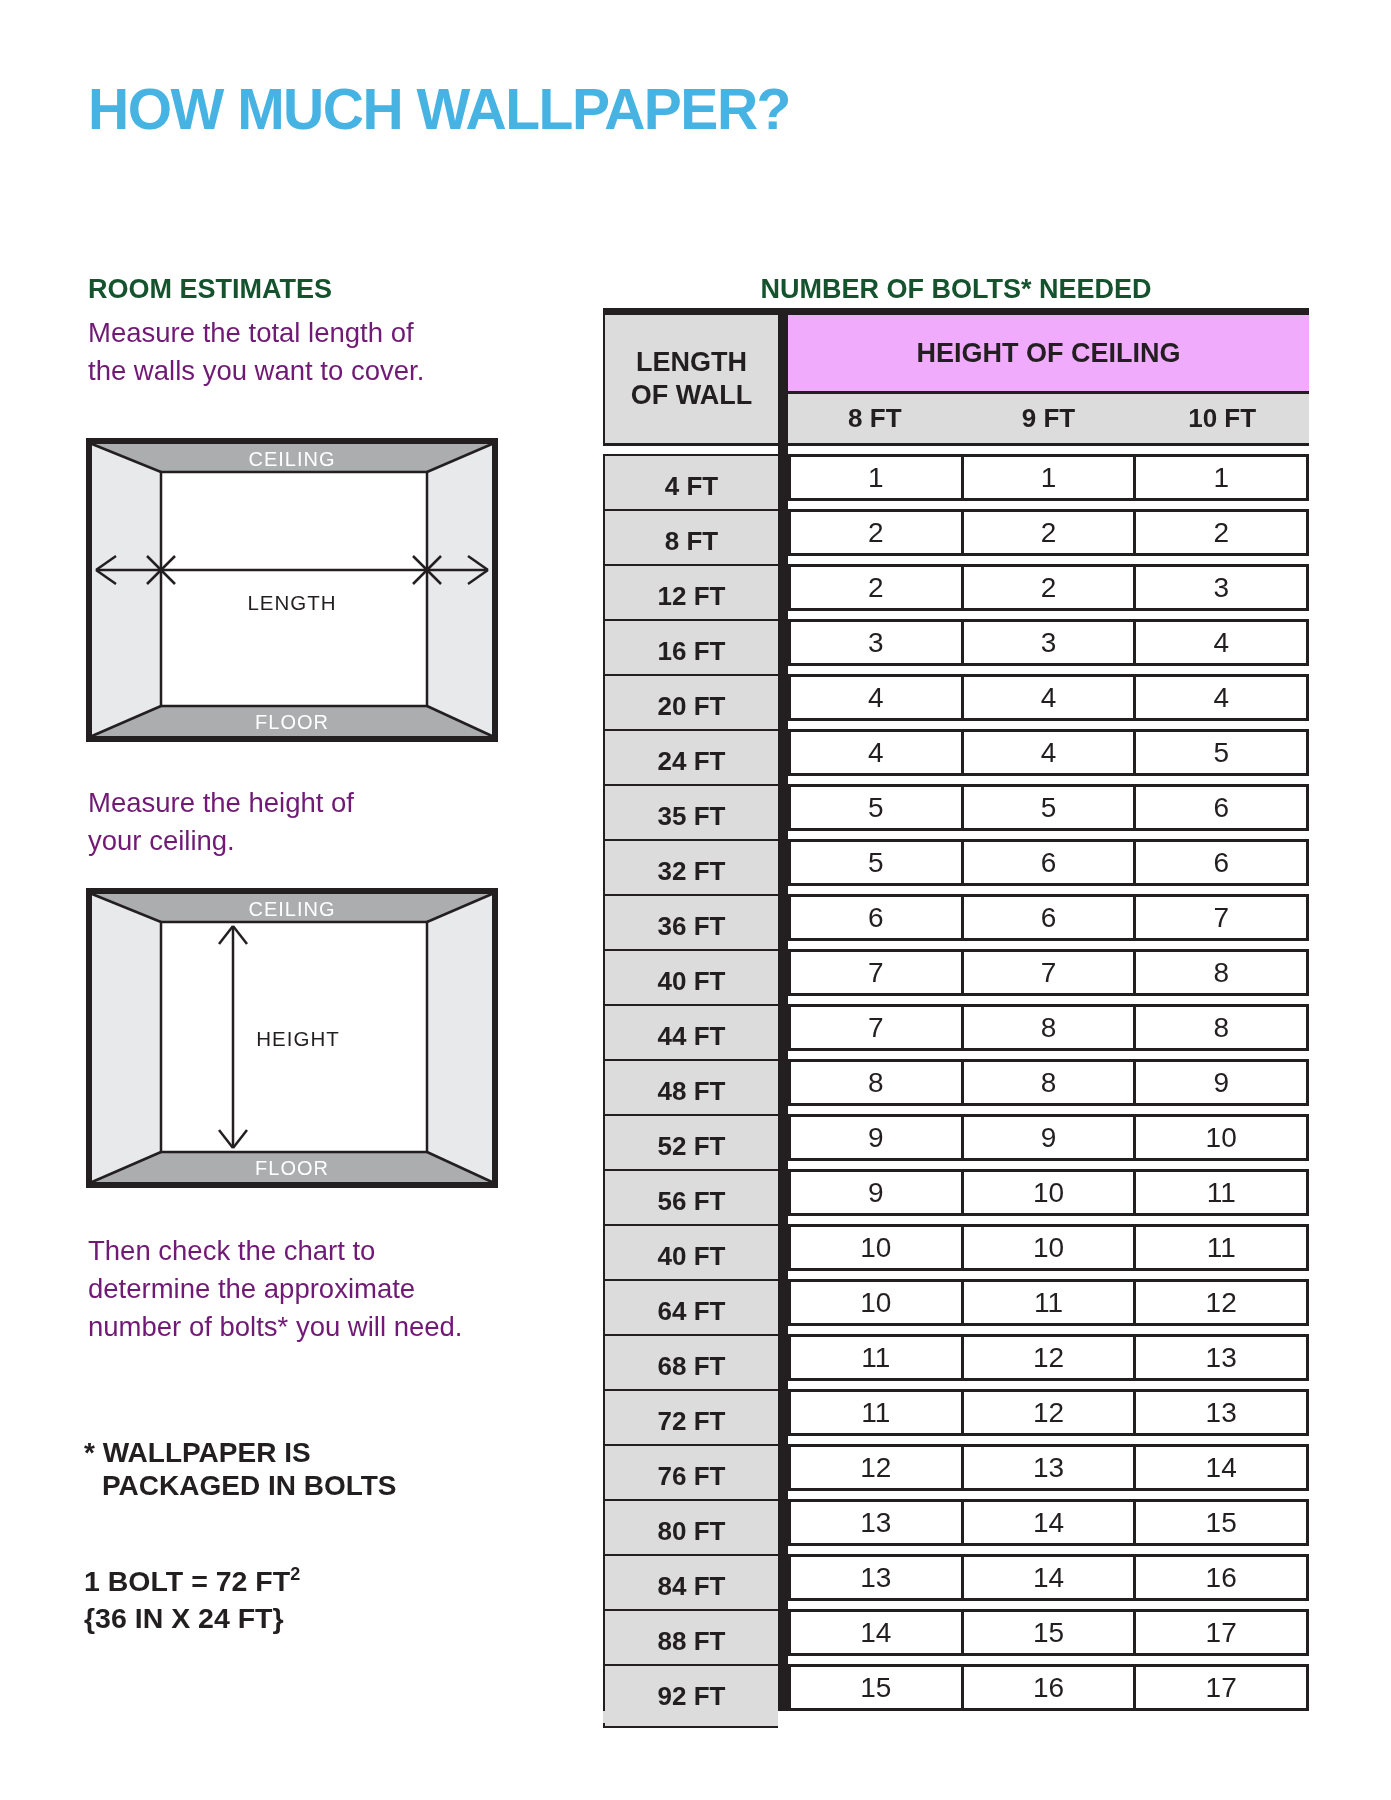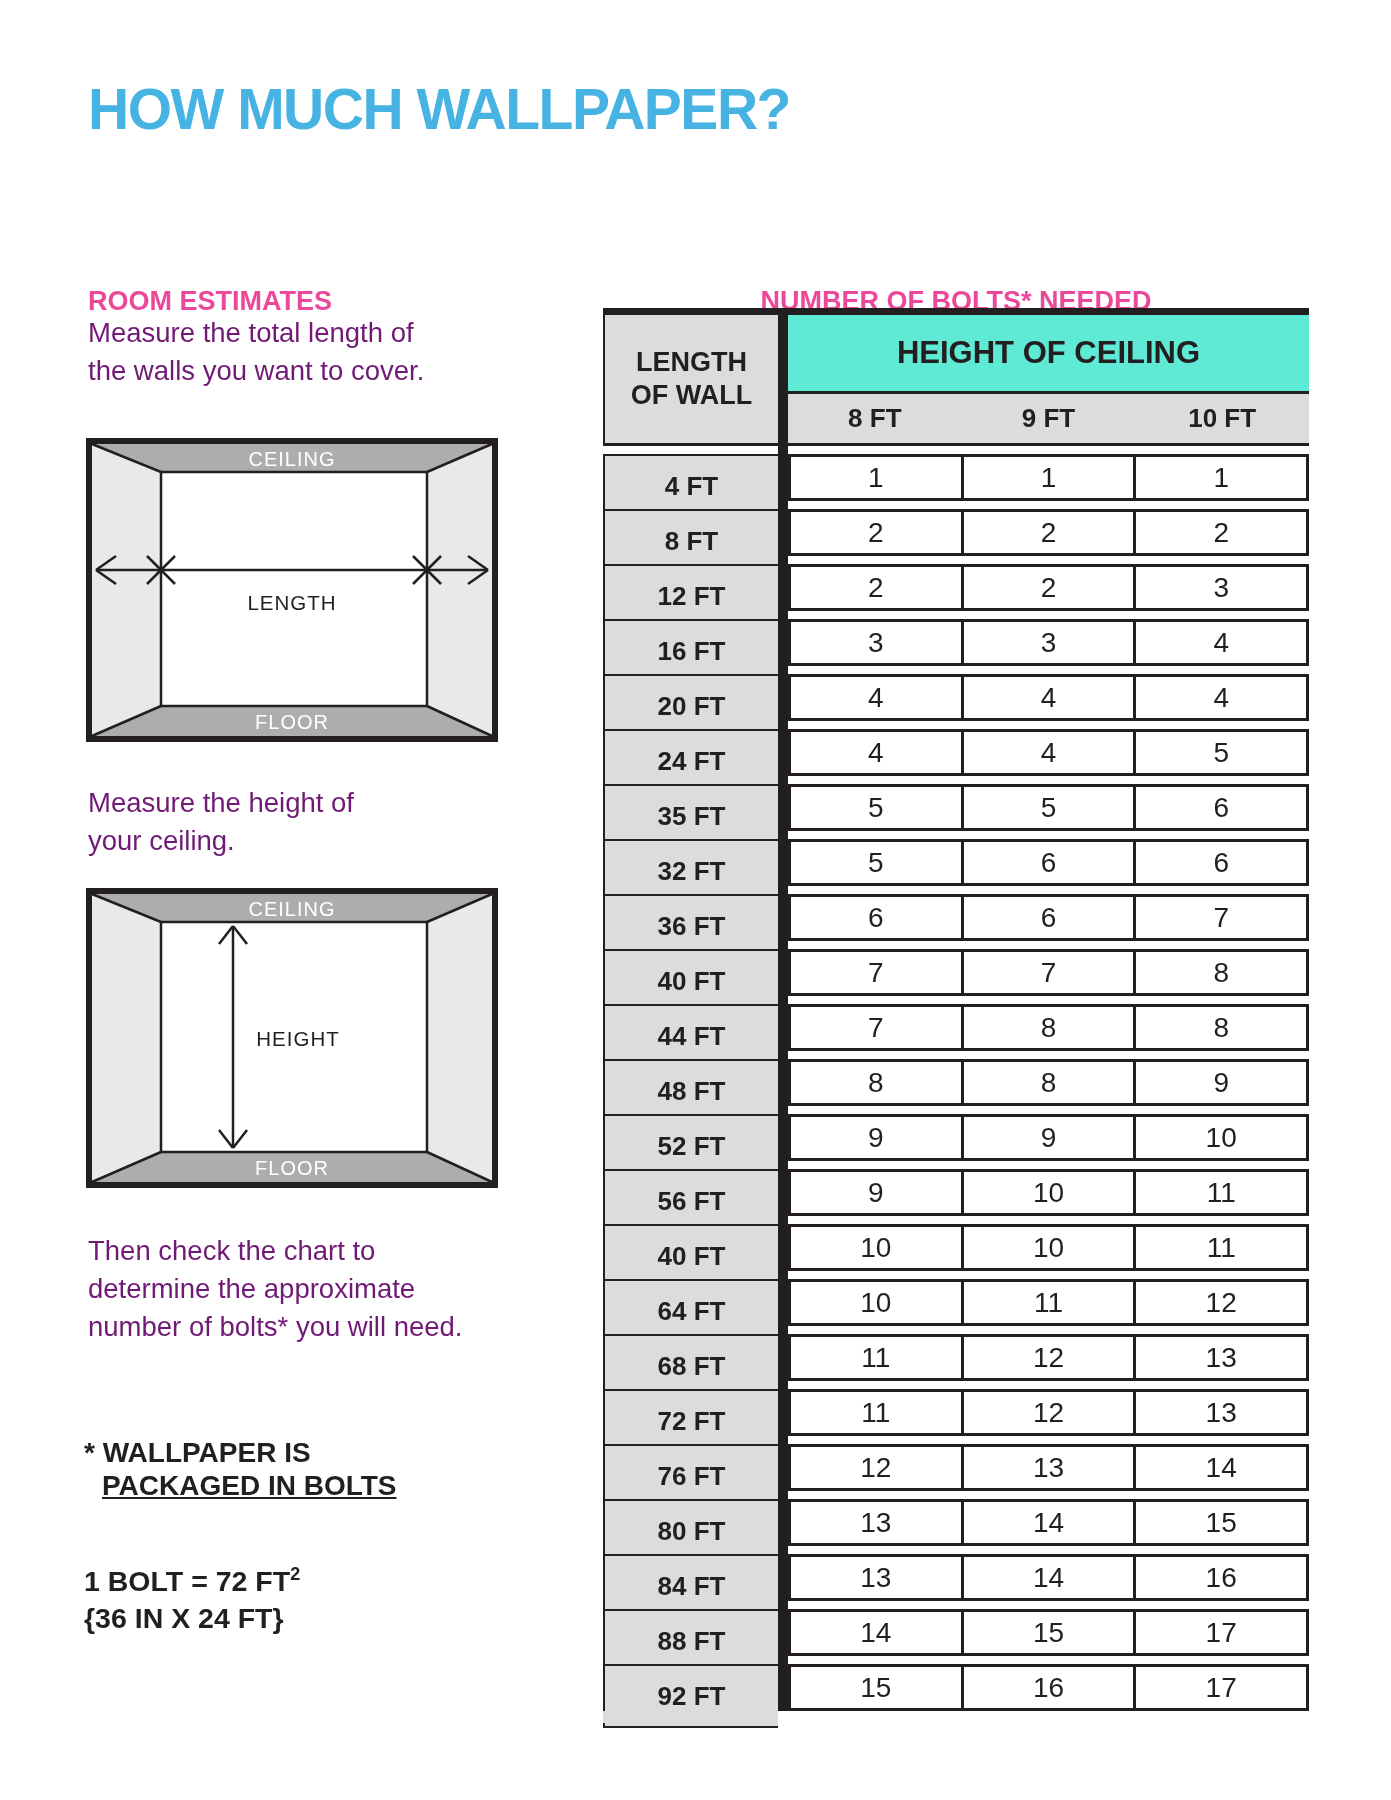--- a/index.html
+++ b/index.html
@@ -5,41 +5,41 @@
   html,body { margin:0; padding:0; background:#ffffff; }
   .page {
     position:relative; width:1391px; height:1800px; background:#ffffff;
     font-family:"Liberation Sans", sans-serif; color:#231f20; overflow:hidden;
   }
   .abs { position:absolute; }
   .title {
     left:88px; top:76px; font-size:57px; font-weight:700; letter-spacing:-1.5px;
     color:#47b3e3; white-space:nowrap;
   }
-  .blue-head { font-size:27px; font-weight:700; color:#ec4899; white-space:nowrap;margin-top:12px; }
+  .blue-head { font-size:27px; font-weight:700; color:#14532d; white-space:nowrap; }
   .para { font-size:27.5px; line-height:38px; color:#701a75; }
   .bold-note { font-size:28px; font-weight:700; line-height:33px; }
   .bolt-info { font-size:28.5px; font-weight:700; line-height:37px; }
   .bolt-info sup { font-size:18px; }
 
   
   .tbl { left:603px; top:308px; width:706px; height:1420px; }
   .tbl .topbar { position:absolute; left:0; top:0; width:706px; height:7px; background:#231f20; }
   .tbl .vdivider { position:absolute; left:175px; top:7px; width:10px; height:1396px; background:#231f20; }
   .corner-cell {
     position:absolute; left:0; top:7px; width:175px; height:131px; background:#dcdcdd;
     border-left:2px solid #231f20; border-bottom:3px solid #231f20; box-sizing:border-box;
     display:flex; flex-direction:column; align-items:center; justify-content:center;
     font-weight:700; font-size:27px; line-height:33px; text-align:center;
   }
   .group-head {
-    position:absolute; left:185px; top:7px; width:521px; height:79px; background:#5eead4;
+    position:absolute; left:185px; top:7px; width:521px; height:79px; background:#f0abfc;
     border-bottom:3px solid #231f20; box-sizing:border-box;
     display:flex; align-items:center; justify-content:center;
-    font-weight:700; font-size:31px;
+    font-weight:700; font-size:27px;
   }
   .col-heads {
     position:absolute; left:185px; top:86px; width:521px; height:52px; background:#dcdcdd;
     border-bottom:3px solid #231f20; box-sizing:border-box; display:flex;
   }
   .col-heads .ch { flex:1; display:flex; align-items:center; justify-content:center; font-weight:700; font-size:26px; }
   .rows { position:absolute; left:0; top:138px; width:706px; }
   .trow { position:relative; height:47px; margin-top:8px; }
   .tlabel {
     position:absolute; left:0; top:0; width:175px; height:64px; background:#dcdcdd;
@@ -132,21 +132,21 @@
   </svg>
 
   <div class="abs para" style="left:88px; top:1232px;">
     <div>Then check the chart to</div>
     <div>determine the approximate</div>
     <div>number of bolts* you will need.</div>
   </div>
 
   <div class="abs bold-note" style="left:84px; top:1436px;">
     <div>* WALLPAPER IS</div>
-    <div style="padding-left:18px;text-decoration:underline;">PACKAGED IN BOLTS</div>
+    <div style="padding-left:18px;">PACKAGED IN BOLTS</div>
   </div>
 
   <div class="abs bolt-info" style="left:84px; top:1556px;">
     <div><span>1 BOLT = 72 FT</span><sup>2</sup></div>
     <div>{36 IN X 24 FT}</div>
   </div>
 
   <div class="abs tbl">
     <div class="topbar"></div>
     <div class="vdivider"></div>

